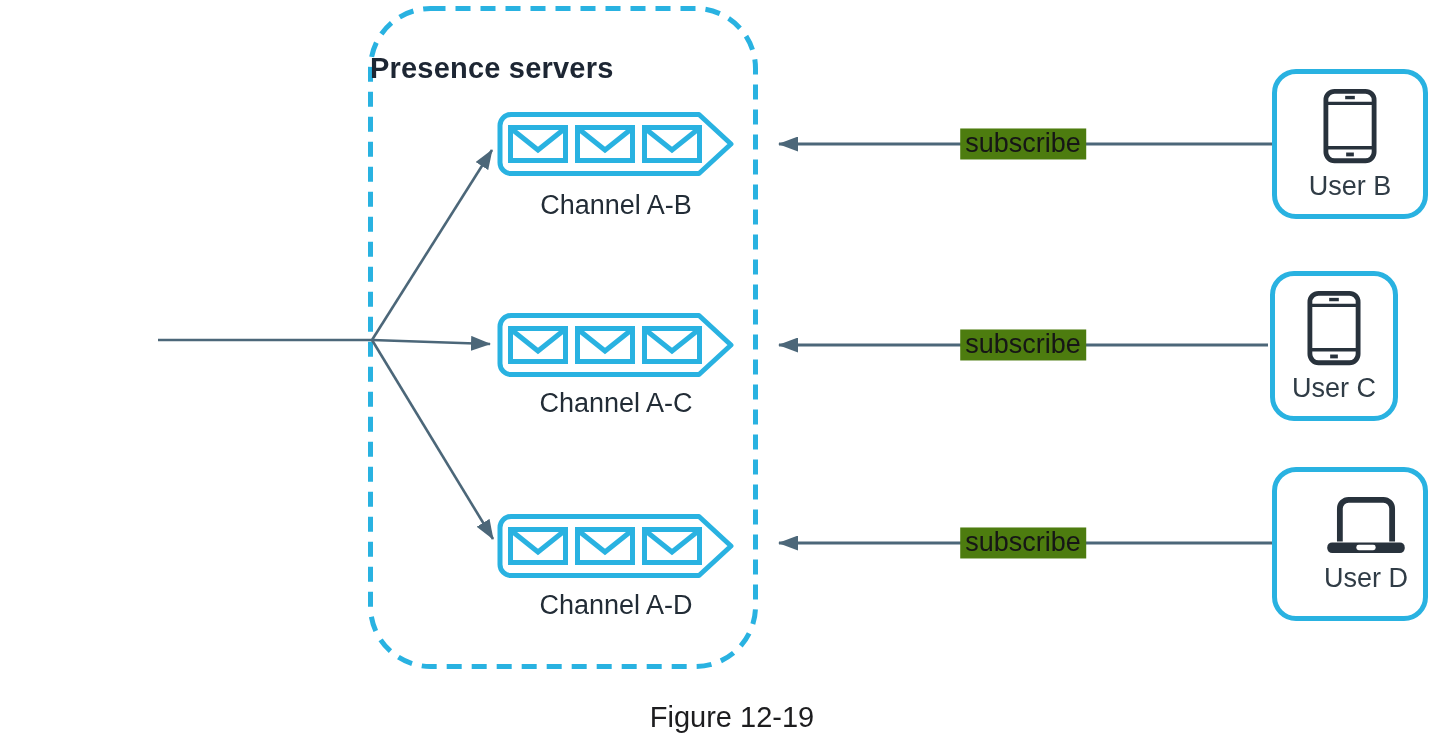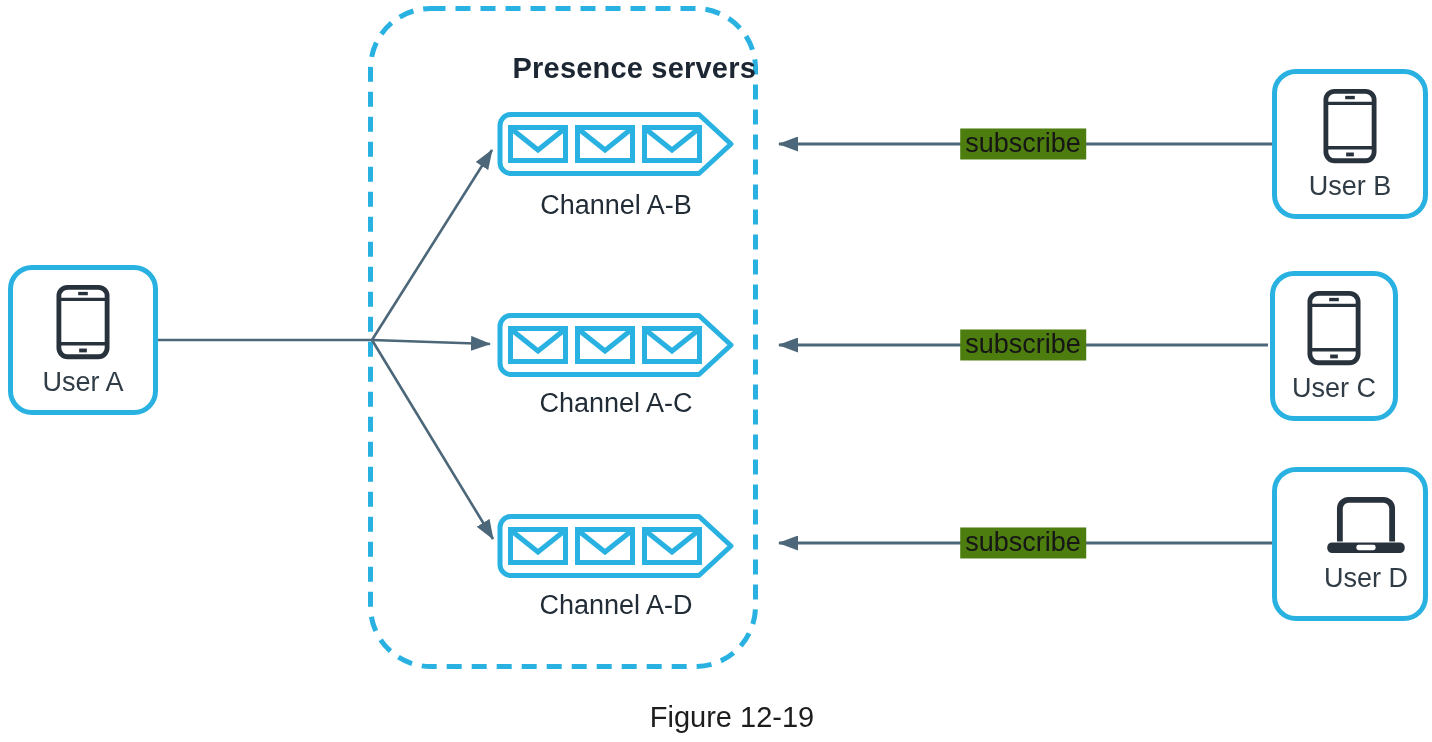--- a/index.html
+++ b/index.html
@@ -13,21 +13,21 @@
   .canvas{
     position:relative;
     width:1432px;height:742px;
     background:#ffffff;
     overflow:hidden;
   }
   .wires{position:absolute;left:0;top:0;width:1432px;height:742px;}
   .abs{position:absolute;}
   .fig-title{
     left:370px;top:52px;width:386px;
-    text-align:right;
+    text-align:left;
     font-size:29px;font-weight:700;color:#1d2633;
     letter-spacing:.2px;
   }
   .channel-label{
     width:238px;text-align:center;
     font-size:27px;color:var(--text);
   }
   .user-box{
     width:150px;height:150px;
     background:#fff;
@@ -126,32 +126,20 @@
         </g>
     </g>
   </svg>
 
   <div class="abs fig-title">Presence servers</div>
 
   <div class="abs channel-label" style="left:497px;top:190px;">Channel A-B</div>
   <div class="abs channel-label" style="left:497px;top:388px;">Channel A-C</div>
   <div class="abs channel-label" style="left:497px;top:590px;">Channel A-D</div>
 
-  <div class="abs user-box" style="left:8px;top:265px;">
-    <span class="icon-wrap">
-      <svg width="54" height="76" viewBox="0 0 56 78">
-        <rect x="3" y="3" width="50" height="72" rx="9" fill="none" stroke="#28323c" stroke-width="5"></rect>
-        <line x1="23" y1="9.5" x2="33" y2="9.5" stroke="#28323c" stroke-width="3.5"></line>
-        <line x1="4" y1="15.5" x2="52" y2="15.5" stroke="#28323c" stroke-width="3.5"></line>
-        <line x1="4" y1="61.5" x2="52" y2="61.5" stroke="#28323c" stroke-width="3.5"></line>
-        <line x1="24" y1="68.5" x2="32" y2="68.5" stroke="#28323c" stroke-width="4"></line>
-      </svg>
-    </span>
-    <span class="user-label">User A</span>
-  </div>
 
   <div class="abs user-box wide" style="left:1272px;top:69px;">
     <span class="icon-wrap">
       <svg width="54" height="76" viewBox="0 0 56 78">
         <rect x="3" y="3" width="50" height="72" rx="9" fill="none" stroke="#28323c" stroke-width="5"></rect>
         <line x1="23" y1="9.5" x2="33" y2="9.5" stroke="#28323c" stroke-width="3.5"></line>
         <line x1="4" y1="15.5" x2="52" y2="15.5" stroke="#28323c" stroke-width="3.5"></line>
         <line x1="4" y1="61.5" x2="52" y2="61.5" stroke="#28323c" stroke-width="3.5"></line>
         <line x1="24" y1="68.5" x2="32" y2="68.5" stroke="#28323c" stroke-width="4"></line>
       </svg>

